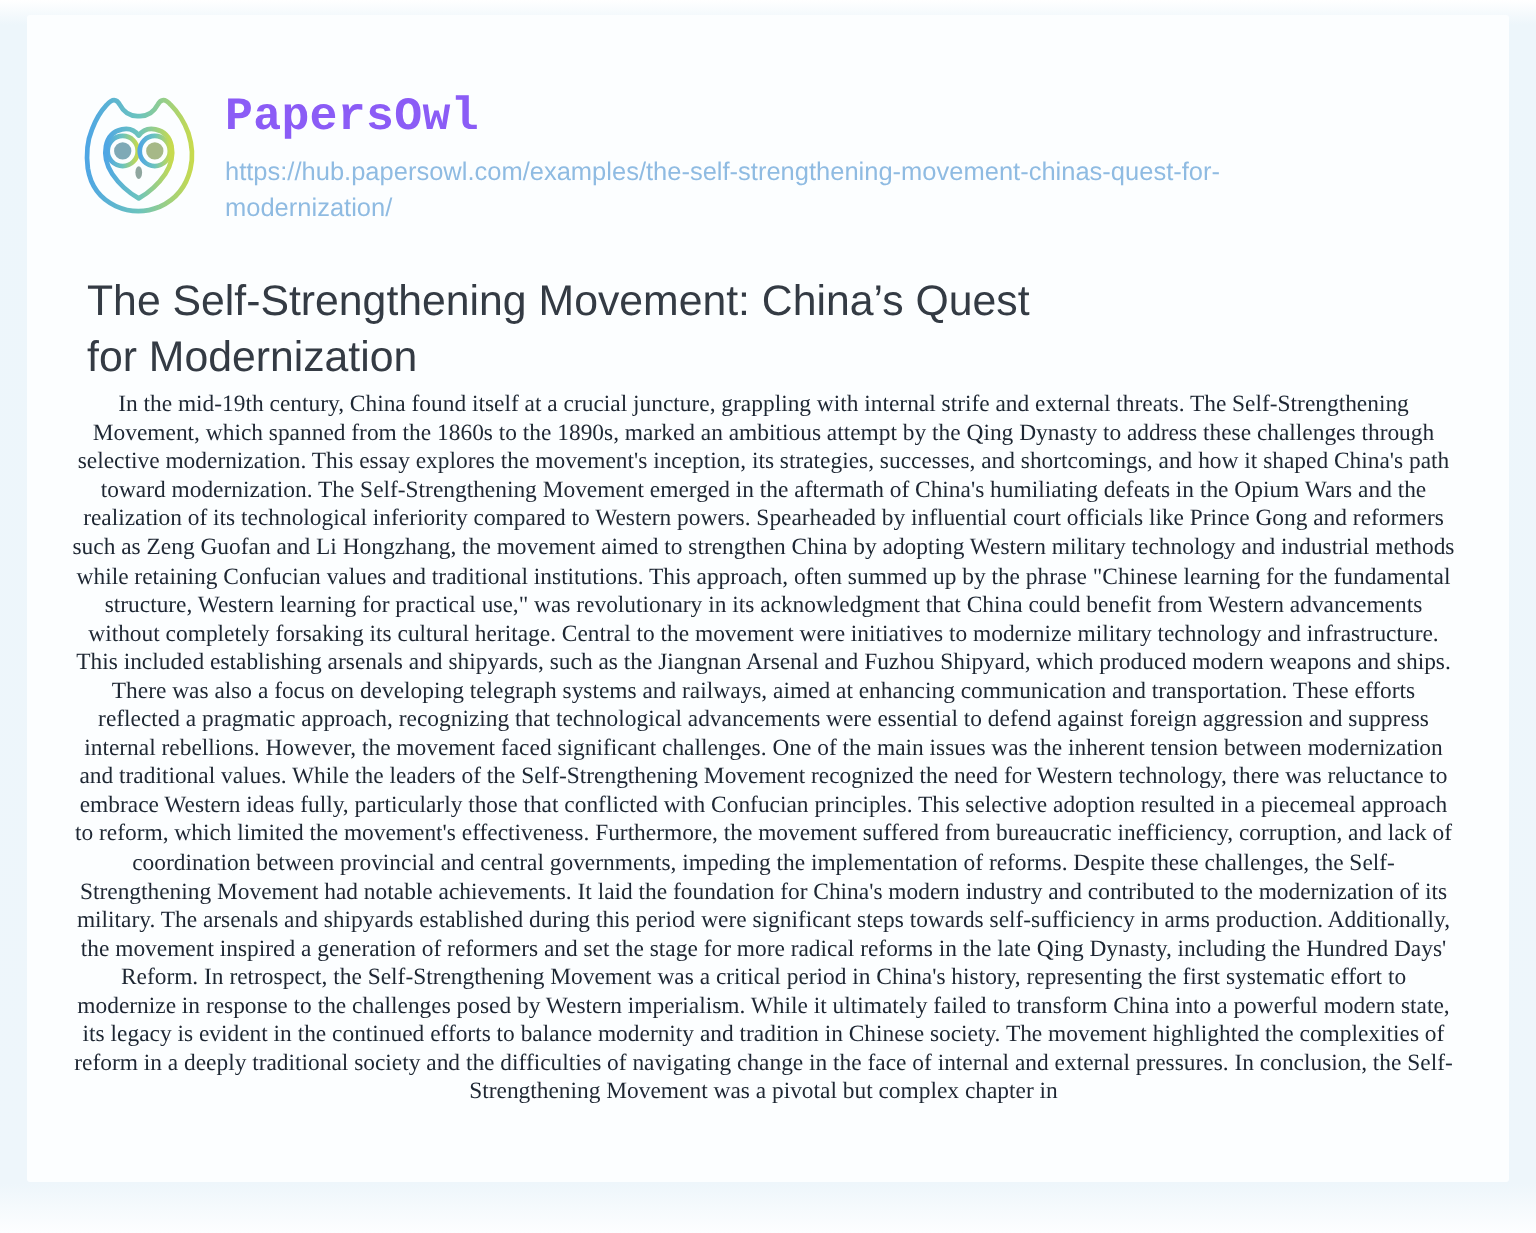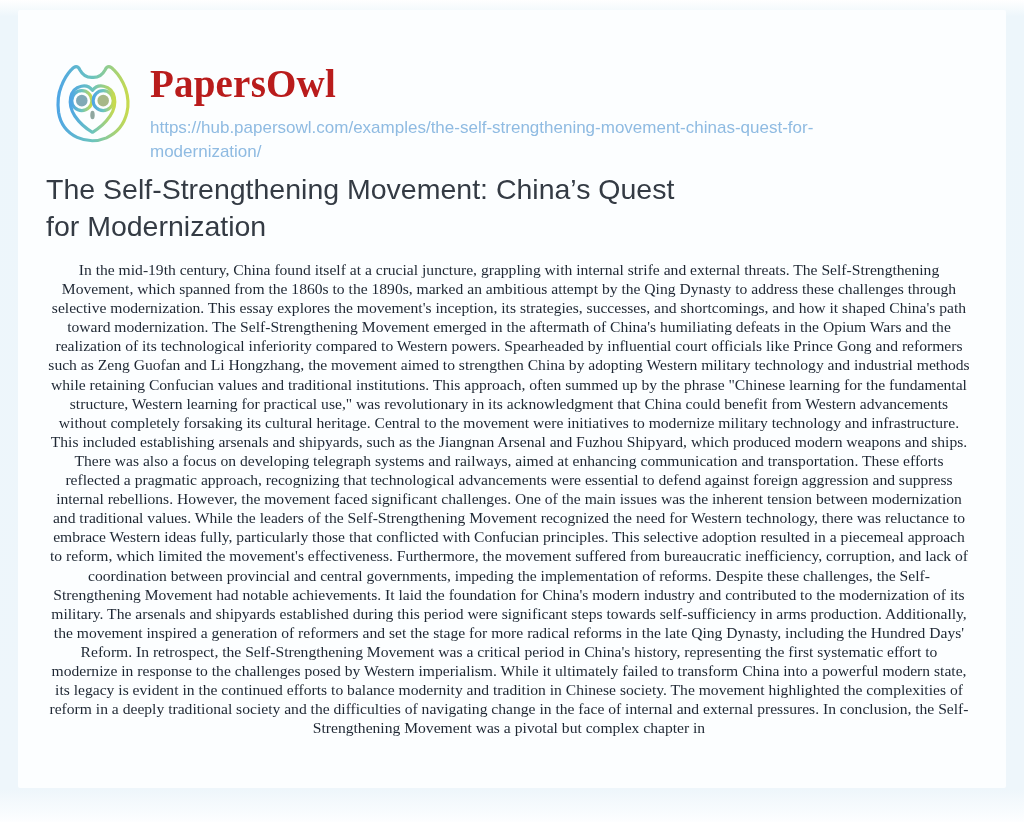--- a/index.html
+++ b/index.html
@@ -27,49 +27,48 @@
     position: absolute;
     left: 46px;
     top: 56px;
     width: 93px;
     height: 93px;
   }
   .brand {
     position: absolute;
     left: 150px;
     top: 61px;
-    font-size: 39px;
+    font-size: 31px;
     font-weight: 700;
     letter-spacing: 0.2px;
-    color: #b91c1c;
-    font-family: Liberation Serif, serif;
+    color: #8b5cf6;
+    font-family: Liberation Mono, monospace;
   }
   .url {
     position: absolute;
     left: 150px;
     top: 103px;
     width: 762px;
     font-size: 17px;
     line-height: 24px;
     color: #8fbbe2;
     text-decoration: none;
     word-break: break-word;
     font-family: "Liberation Sans", sans-serif;
-    margin-top: 13px;
   }
   .title {
     position: absolute;
     left: 46px;
     top: 171px;
     width: 660px;
     font-size: 28.5px;
     line-height: 37px;
     font-weight: 400;
     color: #343b44;
-    margin: 0;
+    margin: 12px;
     font-family: "Liberation Sans", "DejaVu Sans", sans-serif;
   }
   .body-text {
     position: absolute;
     left: 47px;
     top: 260px;
     width: 924px;
     font-family: "Liberation Serif", "DejaVu Serif", serif;
     font-size: 15.6px;
     line-height: 19.1px;

